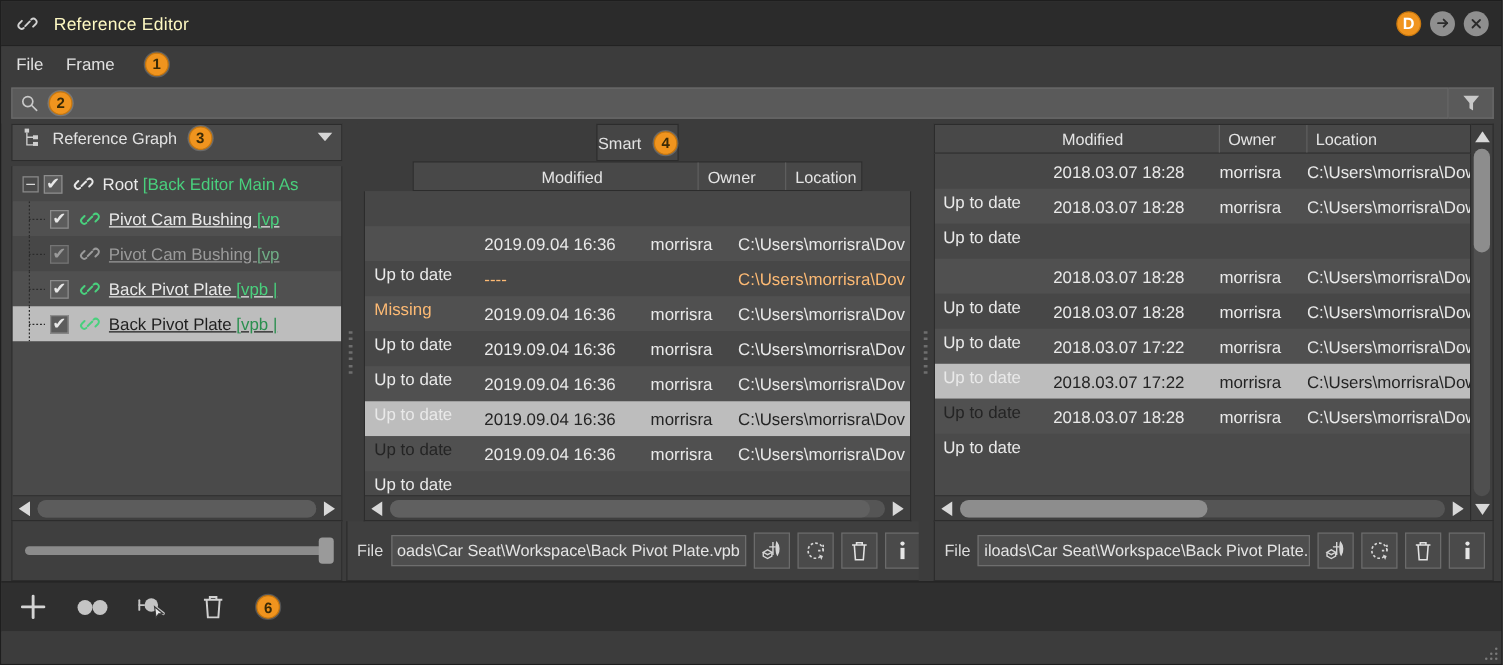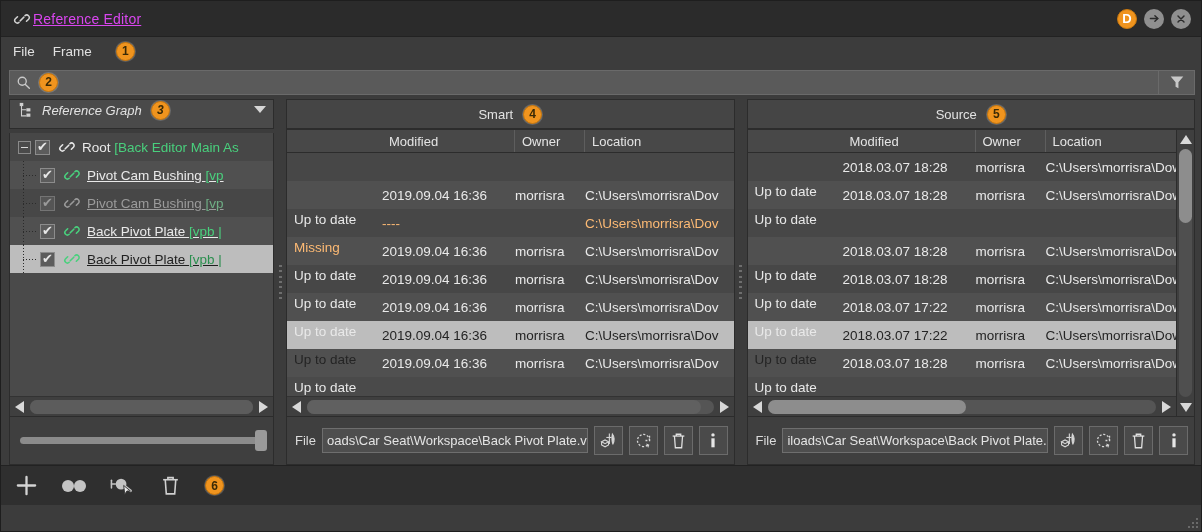--- a/index.html
+++ b/index.html
@@ -22,21 +22,21 @@
   
   .titlebar {
     height: 36px; min-height: 36px;
     background: #2b2b2b;
     display: flex; align-items: center;
     padding: 0 6px 0 10px;
     border-bottom: 1px solid #222;
   }
   .titlebar .tb-icon { width: 22px; height: 22px; display: flex; align-items: center; justify-content: center; }
   .titlebar .tb-title {
-    color: #d946ef; font-size: 14px; letter-spacing: .2px; text-decoration: underline;
+    color: #fef9c3; font-size: 14px; margin-left: 10px; letter-spacing: .2px;
   }
   .tb-right { margin-left: auto; display: flex; align-items: center; gap: 7px; padding-right: 4px; }
   .circ-btn {
     width: 20px; height: 20px; border-radius: 50%;
     display: flex; align-items: center; justify-content: center;
     background: #8f8f8f; color: #2b2b2b; font-size: 13px; font-weight: bold;
   }
   .badge {
     width: 19px; height: 19px; border-radius: 50%;
     background: #f0941e; color: #3a2a06;
@@ -94,39 +94,39 @@
   .panel { display: flex; flex-direction: column; min-height: 0; }
   .panel-refs { width: 265px; flex: none; }
   .splitter {
     width: 12px; flex: none;
     display: flex; align-items: center; justify-content: center;
     background: #3c3c3c;
   }
   .grip { width: 3px; height: 34px; display:flex; flex-direction: column; justify-content: space-between;}
   .grip i { display:block; width: 3px; height: 2px; background: #6e6e6e; }
 
-  .panel-mid { flex: 1 1 0; min-width: 0; }
+  .panel-mid { flex: 1 1 0; min-width: 0; align-items: center; }
   .panel-src { flex: 1 1 0; min-width: 0; }
 
   .panel-head {
     height: 30px; min-height: 30px;
     background: #454545;
     border: 1px solid #2c2c2c;
     display: flex; align-items: center; justify-content: center;
     gap: 10px;
     color: #e2e2e2; font-size: 13px;
   }
   
   .combo {
     height: 30px; min-height: 30px;
     background: #4a4a4a;
     border: 1px solid #2c2c2c;
     display: flex; align-items: center;
     padding: 0 0 8px 8px;
-    color: #e2e2e2; font-size: 13px; gap: 9px; font-style: italic;
+    color: #e2e2e2; font-size: 13px; gap: 9px;
   }
   .combo .arrow {
     margin-left: auto; width: 26px; height: 100%;
     display: flex; align-items: center; justify-content: center;
   }
   .spacer-2 { height: 4px; background: #3c3c3c; }
 
   
   .colhead {
     height: 24px; min-height: 24px;
@@ -602,24 +602,20 @@
           <i></i>
           <i></i>
           <i></i>
           <i></i>
           <i></i>
           <i></i>
         </span>
     </div>
 
     <div class="panel panel-src">
-      <div class="panel-head">
-        <span>Source</span>
-        <span class="badge">5</span>
-      </div>
       <div style="display:flex;flex:1;min-height:0;flex-direction:column;">
         <div style="display:flex;min-height:0;flex:1;">
           <div style="display:flex;flex-direction:column;flex:1;min-width:0;min-height:0;">
             <div class="colhead">
               <div class="ch c-status">Status</div>
               <div class="ch c-mod">Modified</div>
               <div class="ch c-own">Owner</div>
               <div class="ch c-loc">Location</div>
             </div>
             <div class="rows-wrap">

